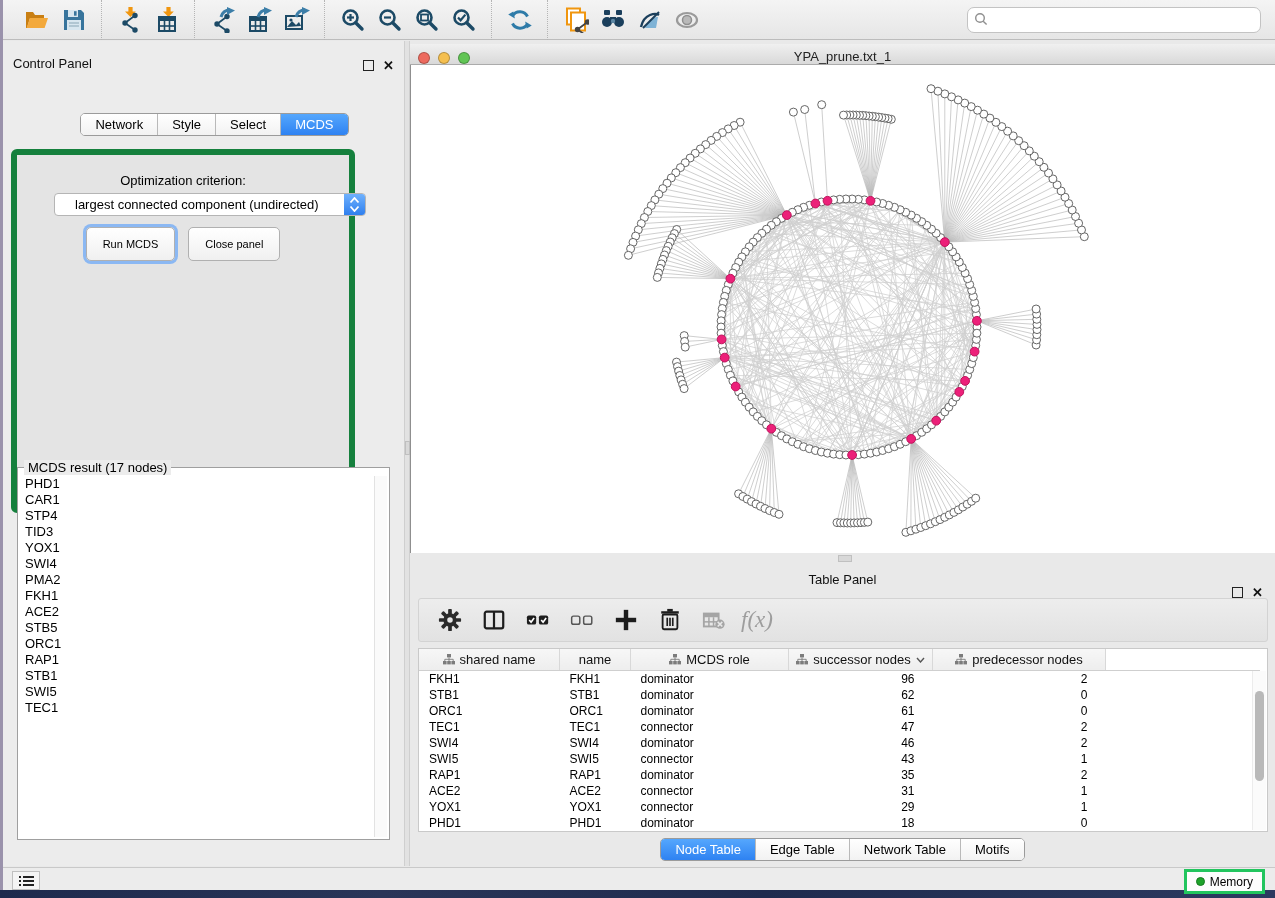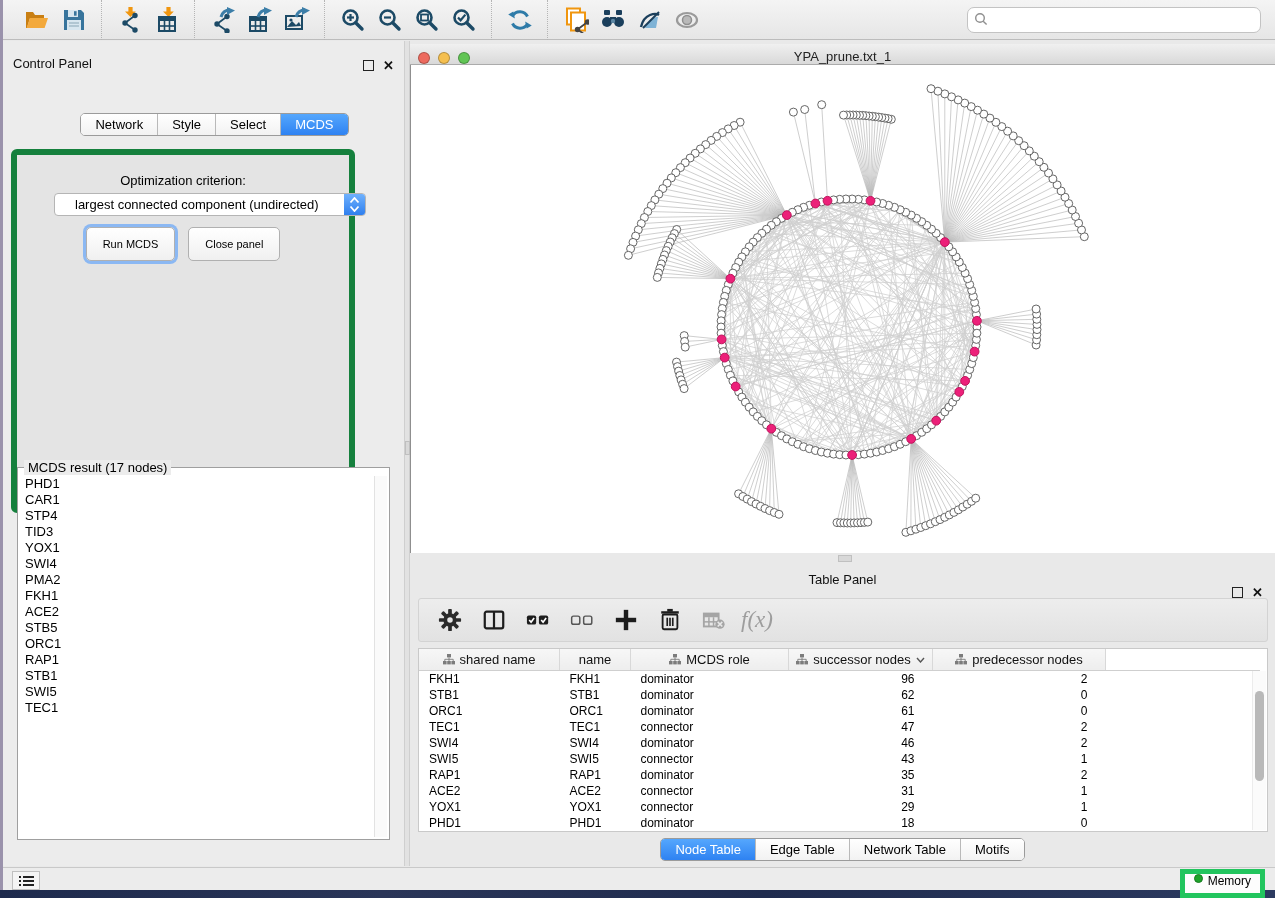--- a/index.html
+++ b/index.html
@@ -105,21 +105,21 @@
   .tbl-thumb{position:absolute;left:1.5px;top:20px;width:9px;height:90px;background:#b9b9b9;
        border-radius:5px;}
   .tp-tabs{position:absolute;left:0;top:272px;width:865px;display:flex;justify-content:center;}
 
   
   .statusbar{position:absolute;left:0;top:867px;width:1272px;height:23px;background:#ececec;
        border-top:1px solid #c9c9c9;box-sizing:border-box;}
   .sb-left-btn{position:absolute;left:9px;top:3px;width:26px;height:17px;background:#f4f4f4;
        border:1px solid #c0c0c0;display:flex;align-items:center;justify-content:center;}
   .memory-btn{position:absolute;right:10px;top:1px;height:19px;background:#fdfdfd;
-       border:5px solid #22c55e;display:flex;gap:5px;padding:0 9px;font-size:12px;color:#000;}
+       border:3px solid #22c55e;display:flex;align-items:center;gap:5px;padding:0 9px;font-size:12px;color:#000;}
   .mem-dot{width:9px;height:9px;border-radius:50%;background:#1ea32a;border:1px solid #157a1f;box-sizing:border-box;}
 
   svg{display:block;}
 </style>
 </head>
 <body>
 
 <div class="desktop-strip"></div>
 <div class="left-strip"></div>
 

